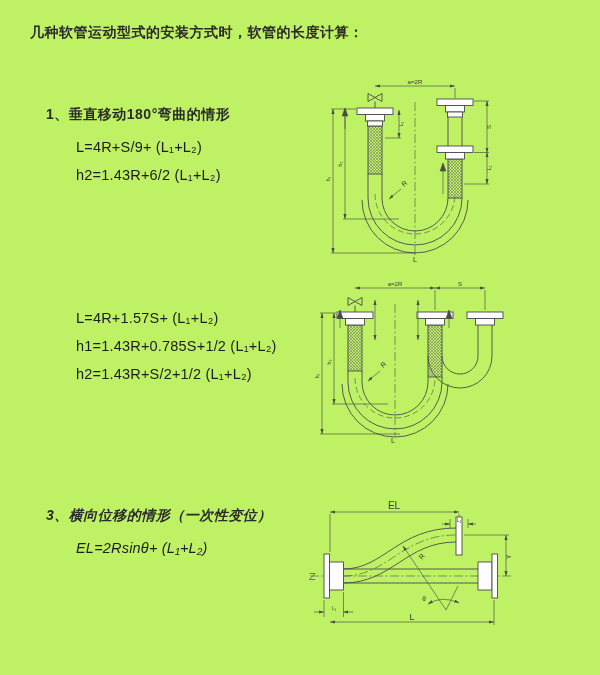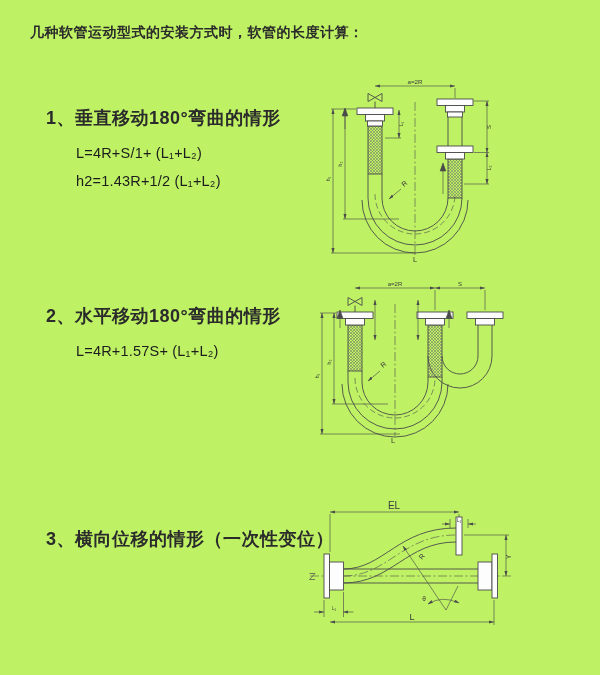--- a/index.html
+++ b/index.html
@@ -1,49 +1,51 @@
 <!DOCTYPE html>
 <html><head>
 <meta charset="utf-8">
 <style>
   html,body{margin:0;padding:0;}
   .page{position:relative;width:600px;height:675px;background:#bef264;overflow:hidden;
         font-family:"Liberation Sans","DejaVu Sans",sans-serif;color:#222;}
   .title{position:absolute;left:30px;top:24px;font-size:14px;font-weight:600;
          color:#2b2b2b;letter-spacing:.5px;}
   .sec{position:absolute;left:46px;}
-  .sec .h{font-size:18px;font-weight:600;color:#2b2b2b;margin:0 0 9px 0;letter-spacing:.5px;}
+  .sec .h{font-size:14px;font-weight:600;color:#2b2b2b;margin:0 0 9px 0;letter-spacing:.5px;}
   .sec .f{margin-left:30px;font-size:14.5px;line-height:28px;color:#1d1d1d;
           font-weight:500;letter-spacing:.2px;}
-  #sec1{top:106px;} #sec2{top:304px;} #sec3{top:527px;}
+  #sec1{top:106px;} #sec2{top:304px;} #sec3{top:507px;font-style:italic;}
   .diag{position:absolute;}
   #d1{left:305px;top:72px;} #d2{left:300px;top:276px;} #d3{left:306px;top:500px;}
   svg{display:block;}
   svg text{fill:#3a3a3a;stroke:none;font-family:"Liberation Sans","DejaVu Sans",sans-serif;}
 </style>
 </head>
 <body>
 
 <div class="page">
 
   <div class="title">几种软管运动型式的安装方式时，软管的长度计算：</div>
 
   <div class="sec" id="sec1">
     <div class="h">1、垂直移动180°弯曲的情形</div>
-    <div class="f">L=4R+S/1+ (L₁+L₂)</div>
-    <div class="f">h2=1.43R+1/2 (L₁+L₂)</div>
+    <div class="f">L=4R+S/9+ (L₁+L₂)</div>
+    <div class="f">h2=1.43R+6/2 (L₁+L₂)</div>
   </div>
 
   <div class="sec" id="sec2">
-    <div class="h">2、水平移动180°弯曲的情形</div>
     <div class="f">L=4R+1.57S+ (L₁+L₂)</div>
+    <div class="f">h1=1.43R+0.785S+1/2 (L₁+L₂)</div>
+    <div class="f">h2=1.43R+S/2+1/2 (L₁+L₂)</div>
   </div>
 
   <div class="sec" id="sec3">
     <div class="h">3、横向位移的情形（一次性变位）</div>
+    <div class="f">EL=2Rsinθ+ (L₁+L₂)</div>
   </div>
 
   <div class="diag" id="d1">
   <svg viewBox="0 0 240 192" width="240" height="192">
     <defs>
       <pattern id="hp1" width="3" height="3" patternUnits="userSpaceOnUse">
         <path d="M0,3 L3,0 M0,0 L3,3" stroke="#6a6a6a" stroke-width="0.5"></path>
       </pattern>
       <marker id="ar1" viewBox="0 0 10 6" refX="9.5" refY="3" markerWidth="8" markerHeight="4.8" orient="auto-start-reverse">
         <path d="M0,0 L10,3 L0,6 z" fill="#4a4a4a"></path>

